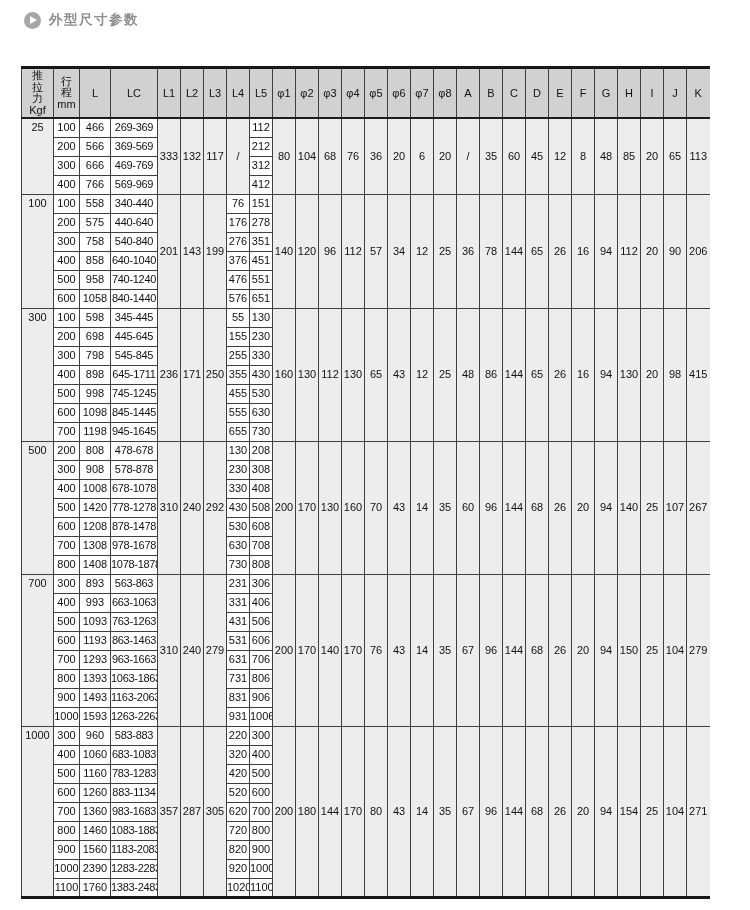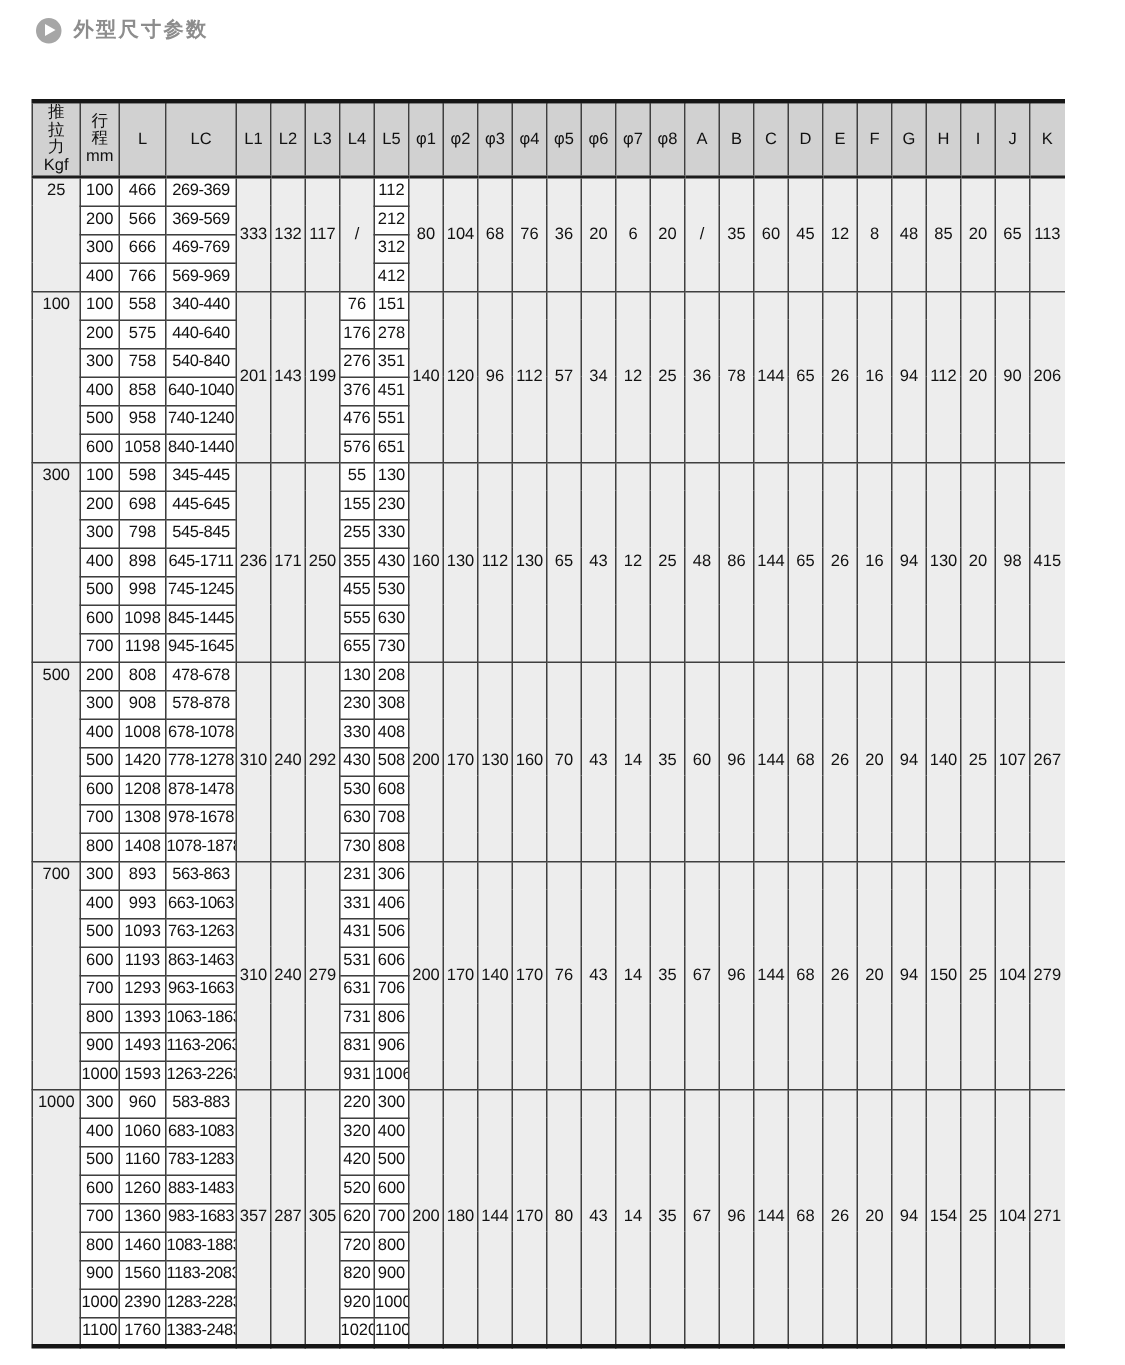--- a/index.html
+++ b/index.html
@@ -498,21 +498,21 @@
       <tr>
         <td class="cell box">500</td>
         <td class="cell box">1160</td>
         <td class="cell box lc">783-1283</td>
         <td class="cell box">420</td>
         <td class="cell box">500</td>
       </tr>
       <tr>
         <td class="cell box">600</td>
         <td class="cell box">1260</td>
-        <td class="cell box lc">883-1483</td>
+        <td class="cell box lc">883-1134</td>
         <td class="cell box">520</td>
         <td class="cell box">600</td>
       </tr>
       <tr>
         <td class="cell box">700</td>
         <td class="cell box">1360</td>
         <td class="cell box lc">983-1683</td>
         <td class="cell box">620</td>
         <td class="cell box">700</td>
       </tr>

